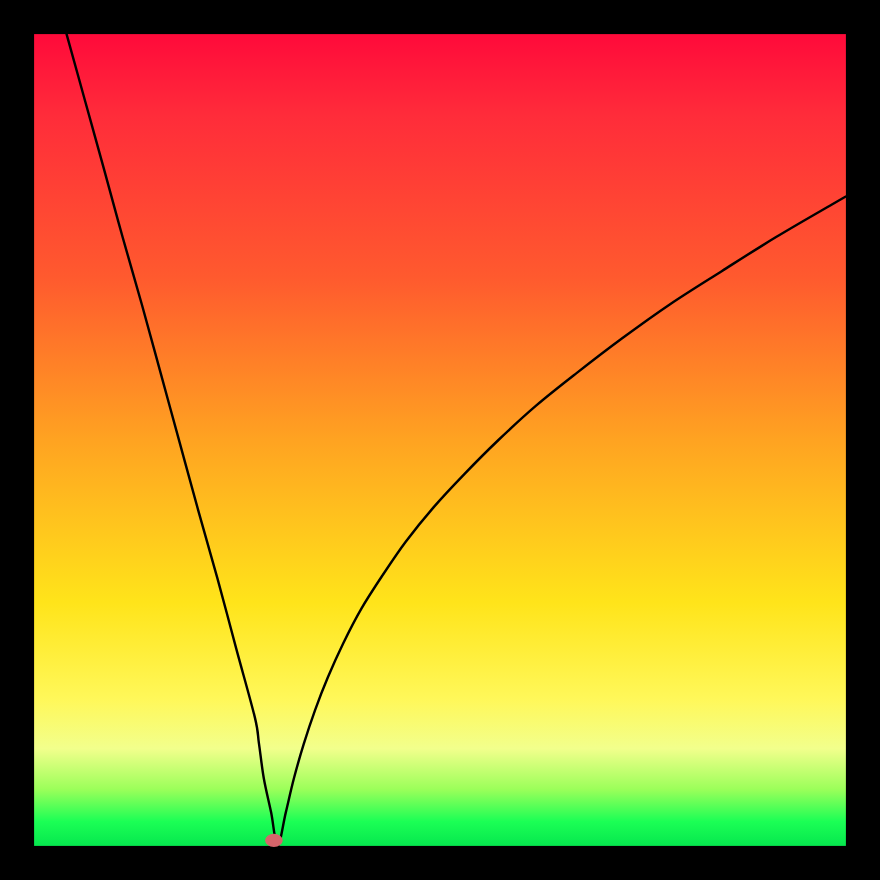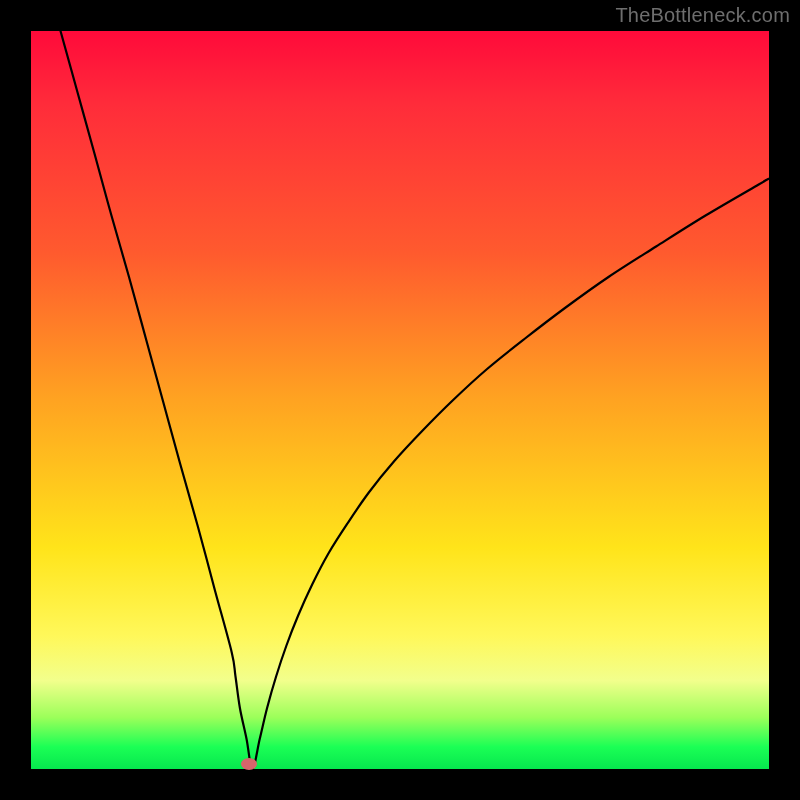--- a/index.html
+++ b/index.html
@@ -69,15 +69,14 @@
 
 <div class="frame">
 
   <div class="plot-area">
     <svg class="curve" viewBox="0 0 738 738" preserveAspectRatio="none">
       <path id="curve-path" d="M29.52,0 C32.35,10.21 40.84,40.84 46.49,61.25 C52.15,81.67 57.81,101.97 63.47,122.51 C69.13,143.05 74.66,163.84 80.44,184.50 C86.22,205.16 92.37,225.83 98.15,246.49 C103.94,267.16 109.47,287.82 115.13,308.48 C120.79,329.15 126.44,349.81 132.10,370.48 C137.76,391.14 143.29,411.68 149.08,432.47 C154.86,453.25 161.01,474.17 166.79,495.20 C172.57,516.23 178.10,537.63 183.76,558.67 C189.42,579.70 197.29,607.00 200.74,621.40 C204.18,635.79 203.07,635.79 204.43,645.01 C205.78,654.24 207.01,666.29 208.85,676.75 C210.70,687.20 213.40,697.53 215.50,707.74 C217.59,717.95 219.19,738.00 221.40,738.00 C223.61,738.00 226.32,717.95 228.78,707.74 C231.24,697.53 233.45,687.08 236.16,676.75 C238.87,666.41 241.82,656.08 245.02,645.75 C248.21,635.42 251.66,624.96 255.35,614.75 C259.04,604.55 262.85,594.70 267.16,584.50 C271.46,574.29 276.13,563.83 281.18,553.50 C286.22,543.17 291.51,532.71 297.41,522.50 C303.32,512.30 309.84,502.46 316.60,492.25 C323.37,482.04 330.25,471.58 338.00,461.25 C345.75,450.92 354.24,440.46 363.10,430.25 C371.95,420.04 381.30,410.21 391.14,400.00 C400.98,389.79 411.31,379.33 422.14,369.00 C432.96,358.67 444.15,348.21 456.08,338.00 C468.01,327.79 480.68,317.96 493.72,307.75 C506.76,297.54 520.29,287.08 534.31,276.75 C548.33,266.42 562.72,255.96 577.85,245.75 C592.98,235.54 608.97,225.70 625.09,215.50 C641.20,205.29 657.44,194.83 674.53,184.50 C691.63,174.17 717.09,159.65 727.67,153.50 C738.25,147.35 736.28,148.58 738.00,147.60" fill="none" stroke="#000" stroke-width="2.2" stroke-linejoin="round" stroke-linecap="round"></path>
     </svg>
     <div class="marker" id="marker" style="left: 217.71px; top: 732.834px;"></div>
   </div>
 
-  <div class="watermark">TheBottleneck.com</div>
 
 </div>
 
 </body></html>

